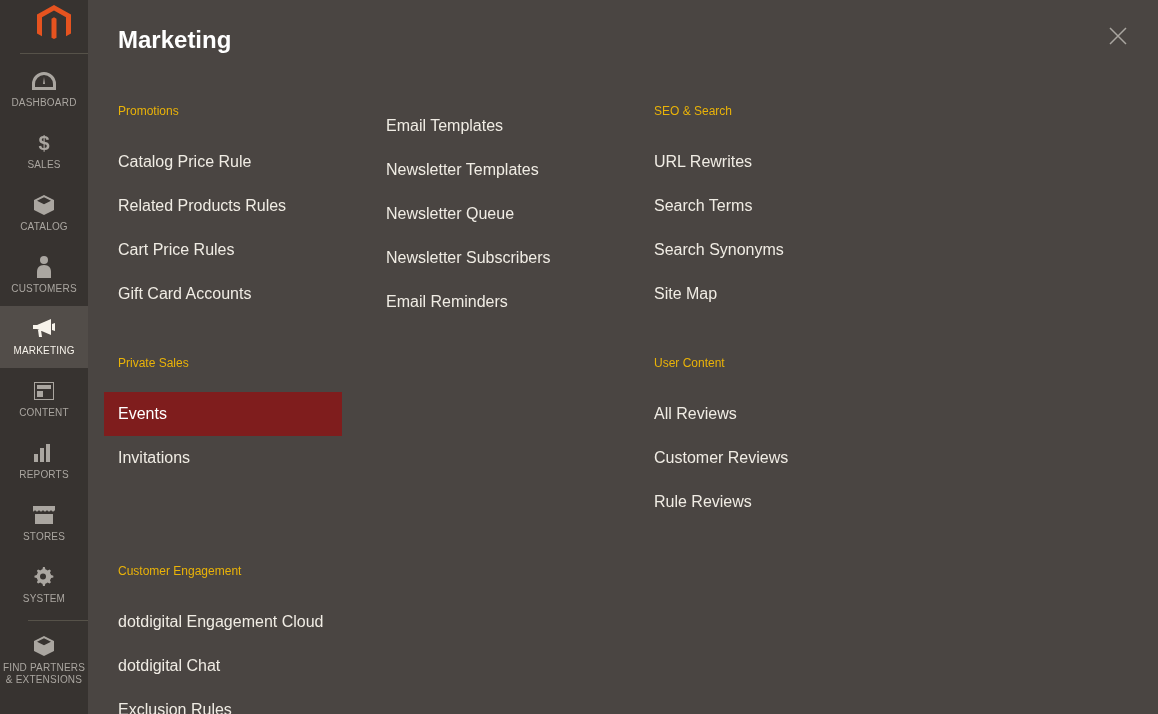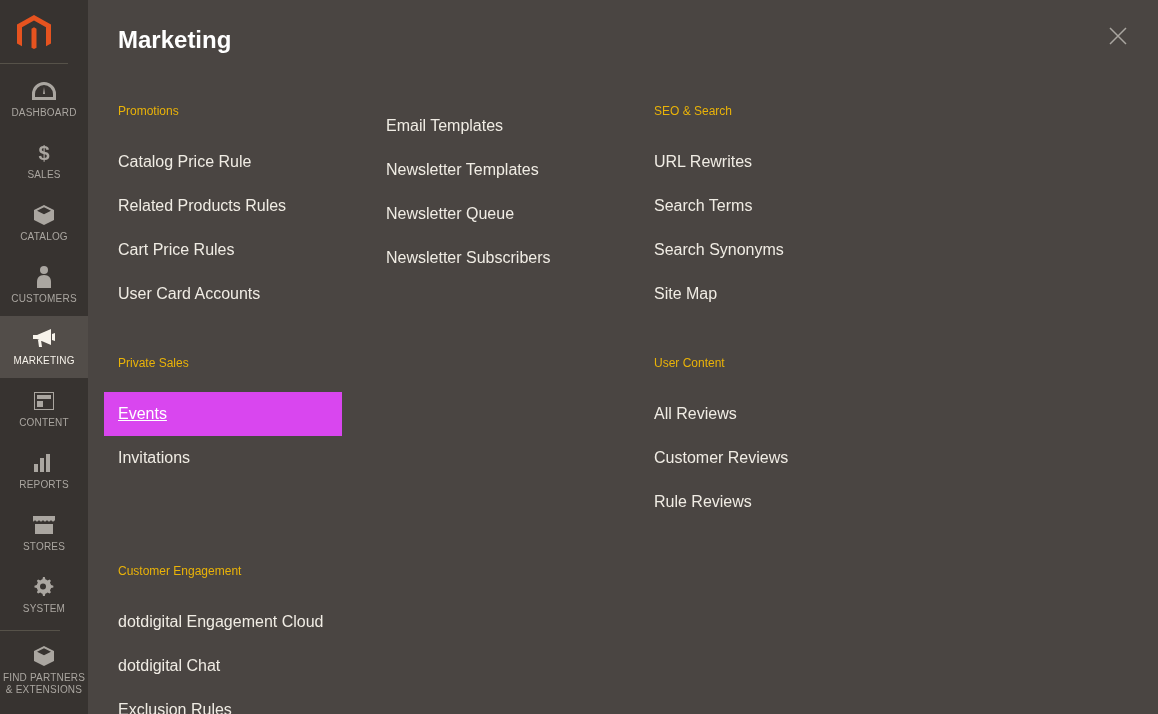--- a/index.html
+++ b/index.html
@@ -10,22 +10,21 @@
   background: #373330;
   color: #fff;
   display: flex;
   overflow: hidden;
 }
 .sidebar {
   width: 88px;
   background: #373330;
   display: flex;
   flex-direction: column;
-  align-items: flex-start;
-  padding-top: 10px;
+  align-items: flex-end;
 }
 .logo-box {
   width: 68px;
   height: 54px;
   display: flex;
   align-items: center;
   justify-content: center;
   padding-bottom: 6px;
   border-bottom: 1px solid #565249;
   margin-bottom: 4px;
@@ -117,23 +116,22 @@
   height: 44px;
   display: flex;
   align-items: center;
   padding: 0 16px 0 0;
   cursor: pointer;
   margin-left: -14px;
   padding-left: 14px;
   width: 238px;
 }
 .section-item.hovered {
-  background: #d946ef;
+  background: #7f1d1d;
   color: #fff;
-  text-decoration: underline;
 }
 </style>
 </head>
 <body>
 
 <div class="sidebar">
   <div class="logo-box">
     <svg width="34" height="38" viewBox="0 0 34 38">
       <path d="M17 0 L34 9.5 L34 28.5 L29 31.3 L29 12.3 L17 5.6 L5 12.3 L5 31.3 L0 28.5 L0 9.5 Z" fill="#e6531f"></path>
       <path d="M14.5 13.7 L14.5 32.7 L17 34.1 L19.5 32.7 L19.5 13.7 L17 12.3 Z" fill="#e6531f"></path>
@@ -243,34 +241,35 @@
         <path d="M1 1 L17 17 M17 1 L1 17" stroke="currentColor" stroke-width="1.5"></path>
       </svg>
   </div>
   <div class="columns">
       <div class="col">
         <div class="section">
           <div class="section-title">Promotions</div>
           <div class="section-item">Catalog Price Rule</div>
           <div class="section-item">Related Products Rules</div>
           <div class="section-item">Cart Price Rules</div>
-          <div class="section-item">User Card Accounts</div>
+          <div class="section-item">Gift Card Accounts</div>
         </div>
         <div class="section">
           <div class="section-title">Private Sales</div>
           <div class="section-item hovered">Events</div>
           <div class="section-item">Invitations</div>
         </div>
       </div>
       <div class="col">
         <div class="section">
           <div class="section-item">Email Templates</div>
           <div class="section-item">Newsletter Templates</div>
           <div class="section-item">Newsletter Queue</div>
           <div class="section-item">Newsletter Subscribers</div>
+          <div class="section-item">Email Reminders</div>
         </div>
       </div>
       <div class="col">
         <div class="section">
           <div class="section-title">SEO &amp; Search</div>
           <div class="section-item">URL Rewrites</div>
           <div class="section-item">Search Terms</div>
           <div class="section-item">Search Synonyms</div>
           <div class="section-item">Site Map</div>
         </div>

